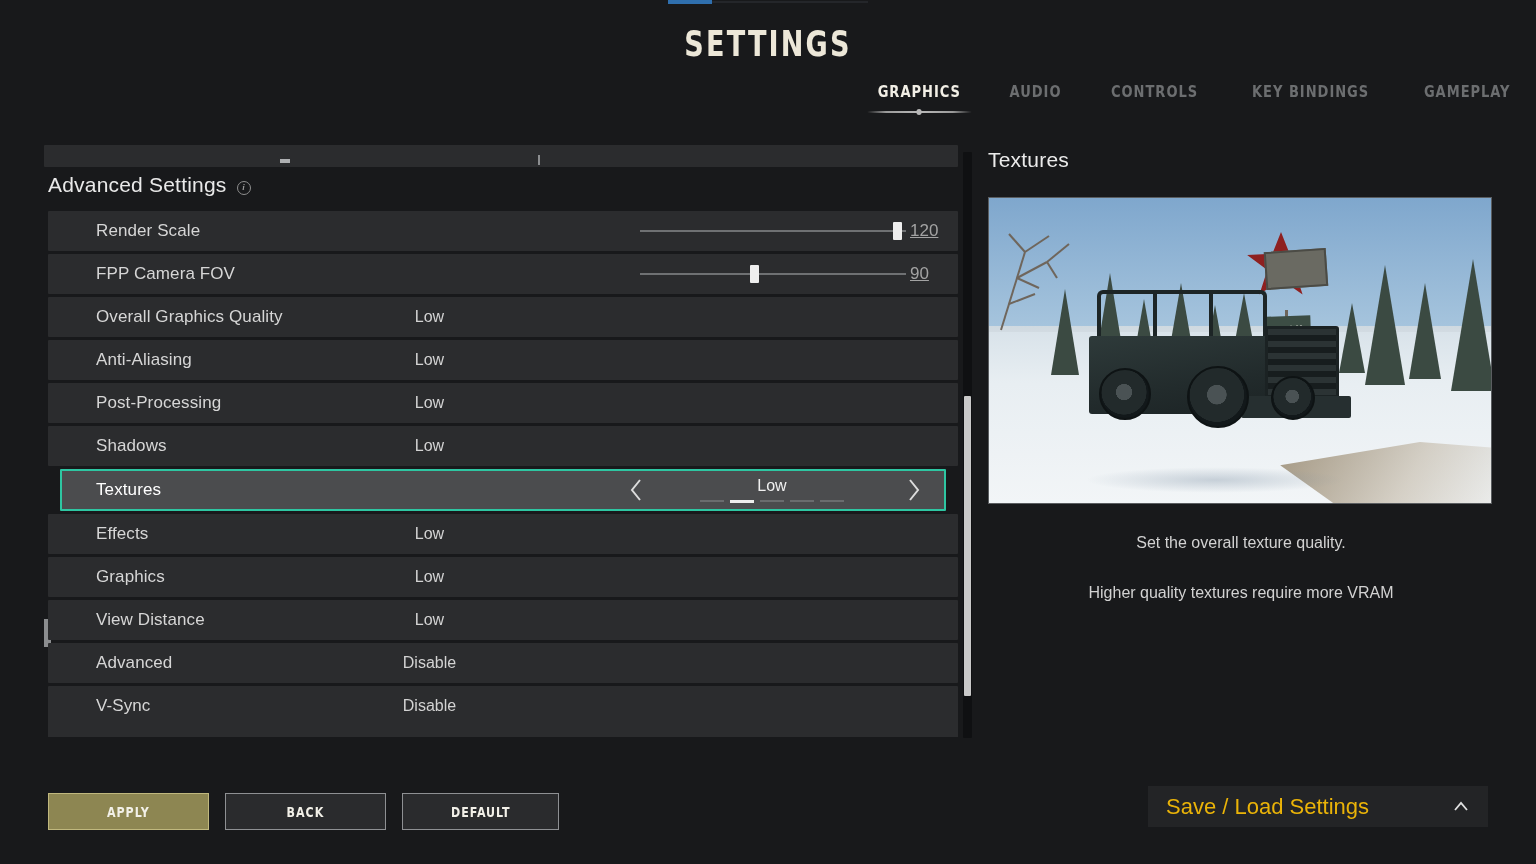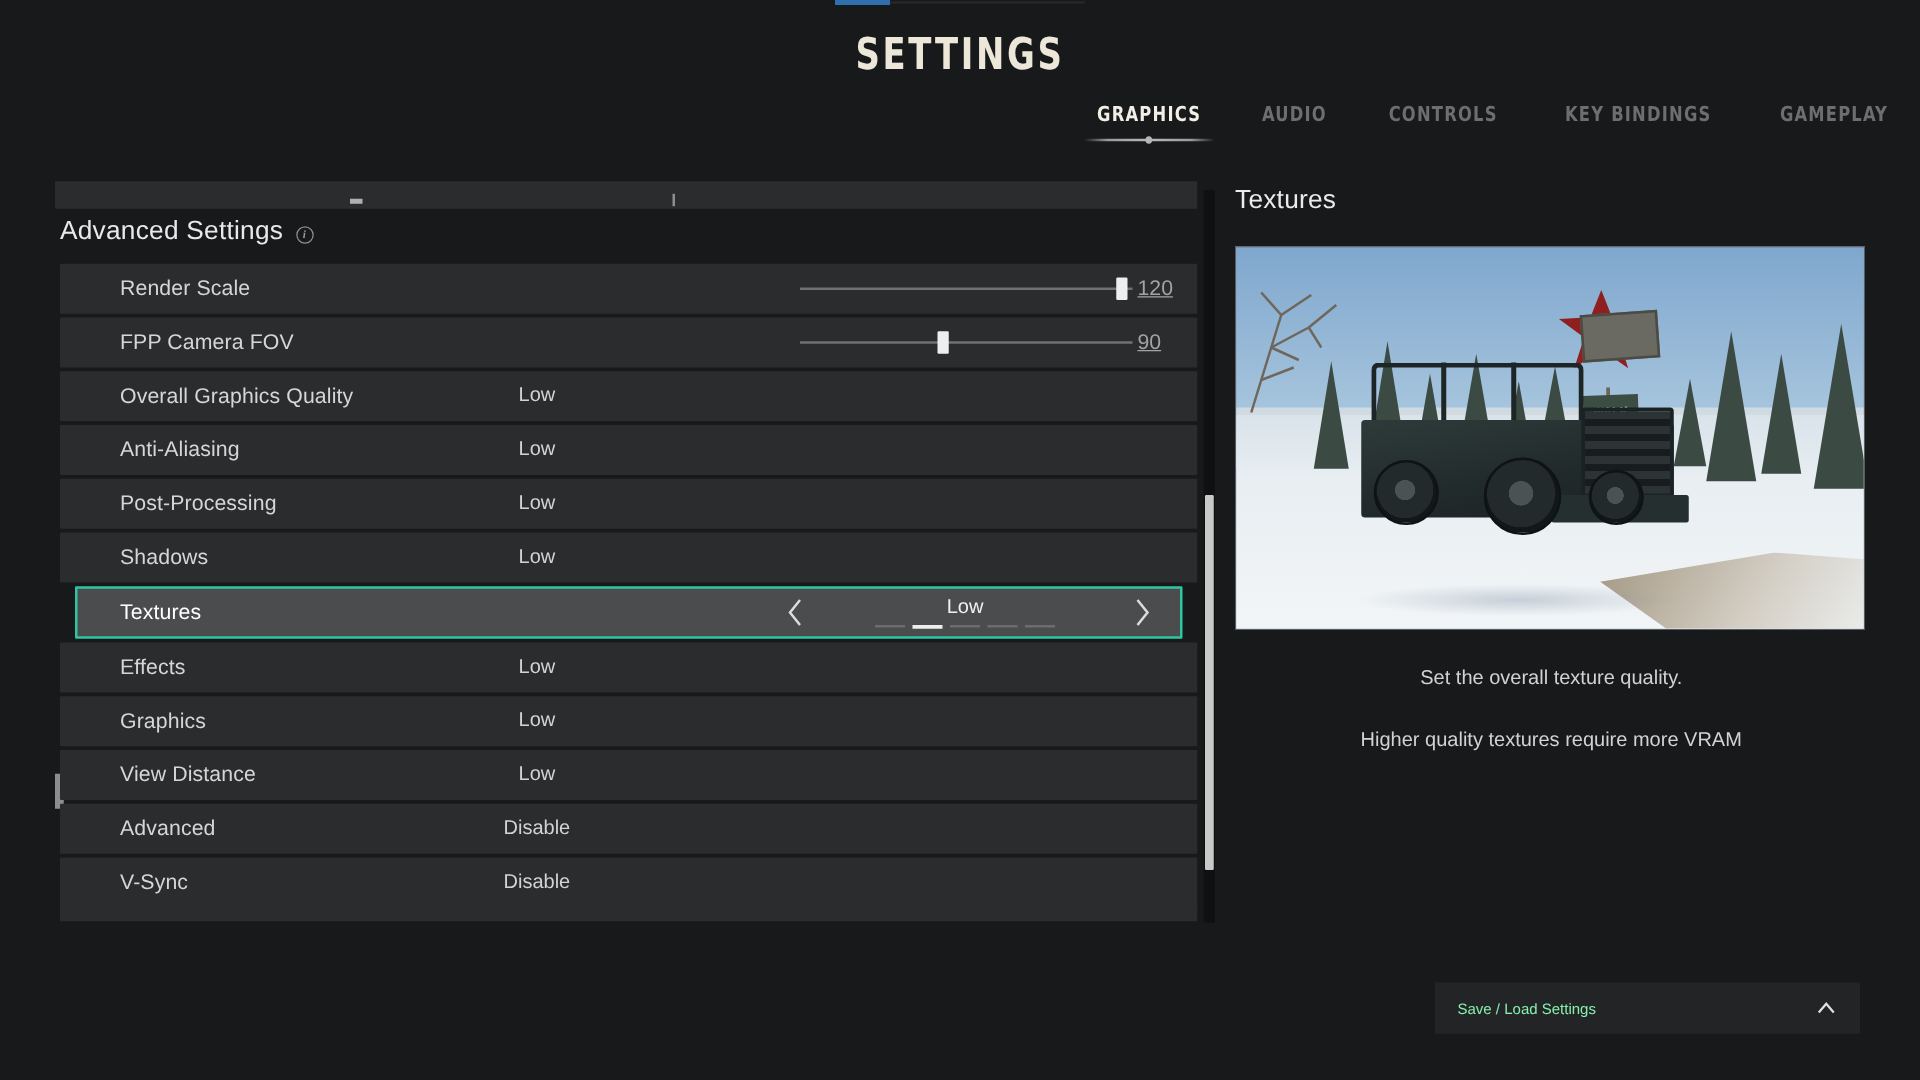--- a/index.html
+++ b/index.html
@@ -198,21 +198,21 @@
   .btn span { display:block; transform: scaleX(0.88); }
   .btn.apply { background:#8d8652; border:1px solid #c0b87e; }
   .btn.plain { background:#2a2b2d; border:1px solid #8e9093; }
   .btn.plain.default { width:157px; }
 
   .saveload {
     position:absolute; left:1148px; top:786px; width:340px; height:41px;
     background:#232426; display:flex; align-items:center; padding:0 18px;
     justify-content:space-between; cursor:pointer;
   }
-  .saveload .sl-label { font-size:12px; color:#86efac; }
+  .saveload .sl-label { font-size:22px; color:#eab308; }
   .chev-up { width:18px; height:18px; }
 </style>
 </head>
 <body>
 
 <div id="root">
 
   <div class="top-strip">
     <div class="fill"></div>
     <div class="rest"></div>
@@ -410,20 +410,31 @@
       <div class="wheel w2"></div>
       <div class="wheel w3"></div>
     </div>
 
     <div class="desc">
       <p>Set the overall texture quality.</p>
       <p>Higher quality textures require more VRAM</p>
     </div>
   </div>
 
+  <div class="footer-left">
+    <div class="btn apply">
+      <span>APPLY</span>
+    </div>
+    <div class="btn plain">
+      <span>BACK</span>
+    </div>
+    <div class="btn plain default">
+      <span>DEFAULT</span>
+    </div>
+  </div>
 
   <div class="saveload">
     <span class="sl-label">Save / Load Settings</span>
     <span class="chev-up">
       <svg width="18" height="18" viewBox="0 0 18 18">
           <polyline points="3,12 9,5 15,12" fill="none" stroke="#e0e0e0" stroke-width="1.8"></polyline>
         </svg>
     </span>
   </div>
 

